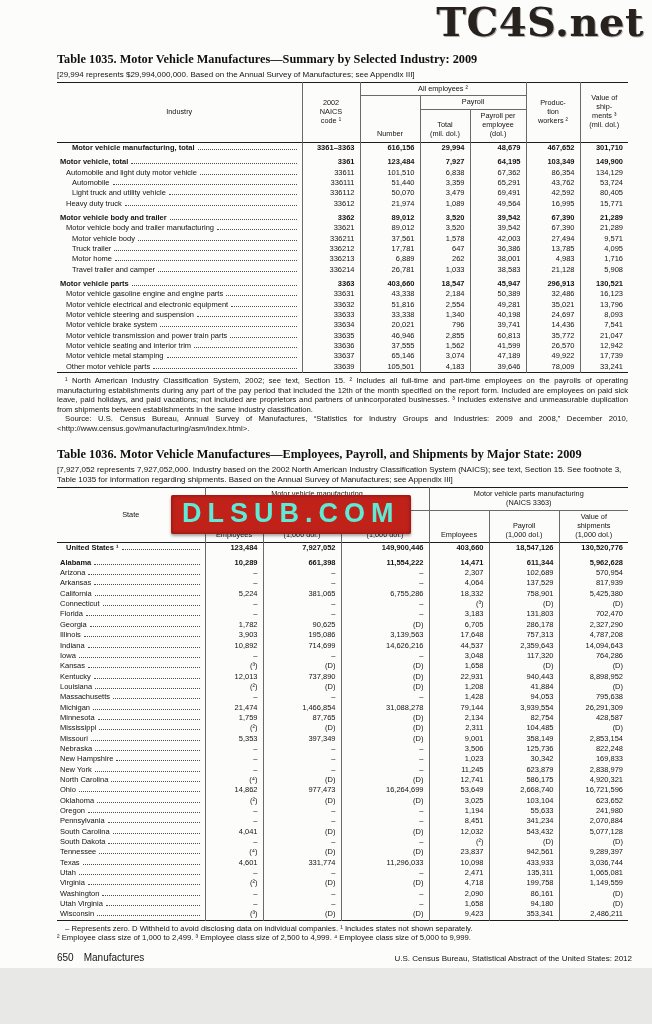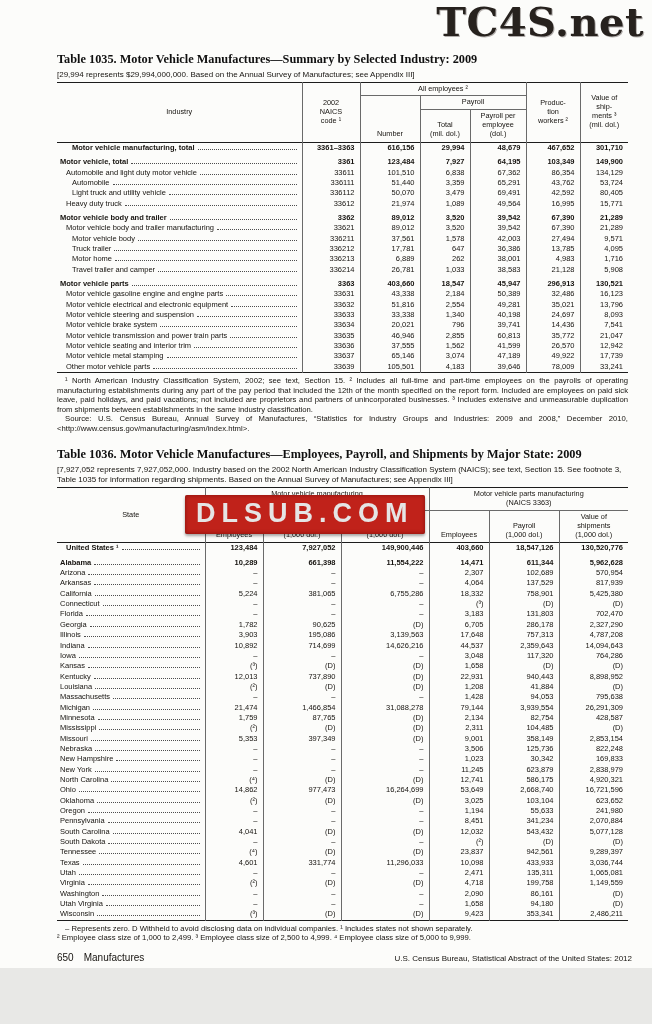--- a/index.html
+++ b/index.html
@@ -54,22 +54,22 @@
   .pf-right { font-size:8px; }
 
   
   .wm { position:absolute; white-space:nowrap; pointer-events:none; }
   .wm-top {
     top:-2px; right:8px;
     font-family:"DejaVu Serif", serif; font-weight:bold; font-size:40px;
     color:#27221e; letter-spacing:0.5px; text-shadow:1px 1px 0 rgba(40,30,25,.35);
   }
   .wm-mid {
-    top:495px; left:185px;
-    background:#c0221a; color:#e5e5e5;
+    top:495px; left:171px;
+    background:#c0221a; color:#5eead4;
     font-family:"Liberation Sans", sans-serif; font-weight:bold; font-size:27px;
     letter-spacing:6px; padding:3px 11px 5px; border-radius:2px;
     box-shadow:0 2px 3px rgba(0,0,0,.35), inset 0 0 4px rgba(90,5,2,.6);
   }
   .wm-bottom {
     top:964px; left:88px;
     font-family:"Liberation Serif", serif; font-weight:bold; font-size:40px;
     color:#c81e14; letter-spacing:2px;
     text-shadow:2px 2px 0 rgba(122,10,5,.55), -1px -1px 0 rgba(255,225,218,.6);
   }

